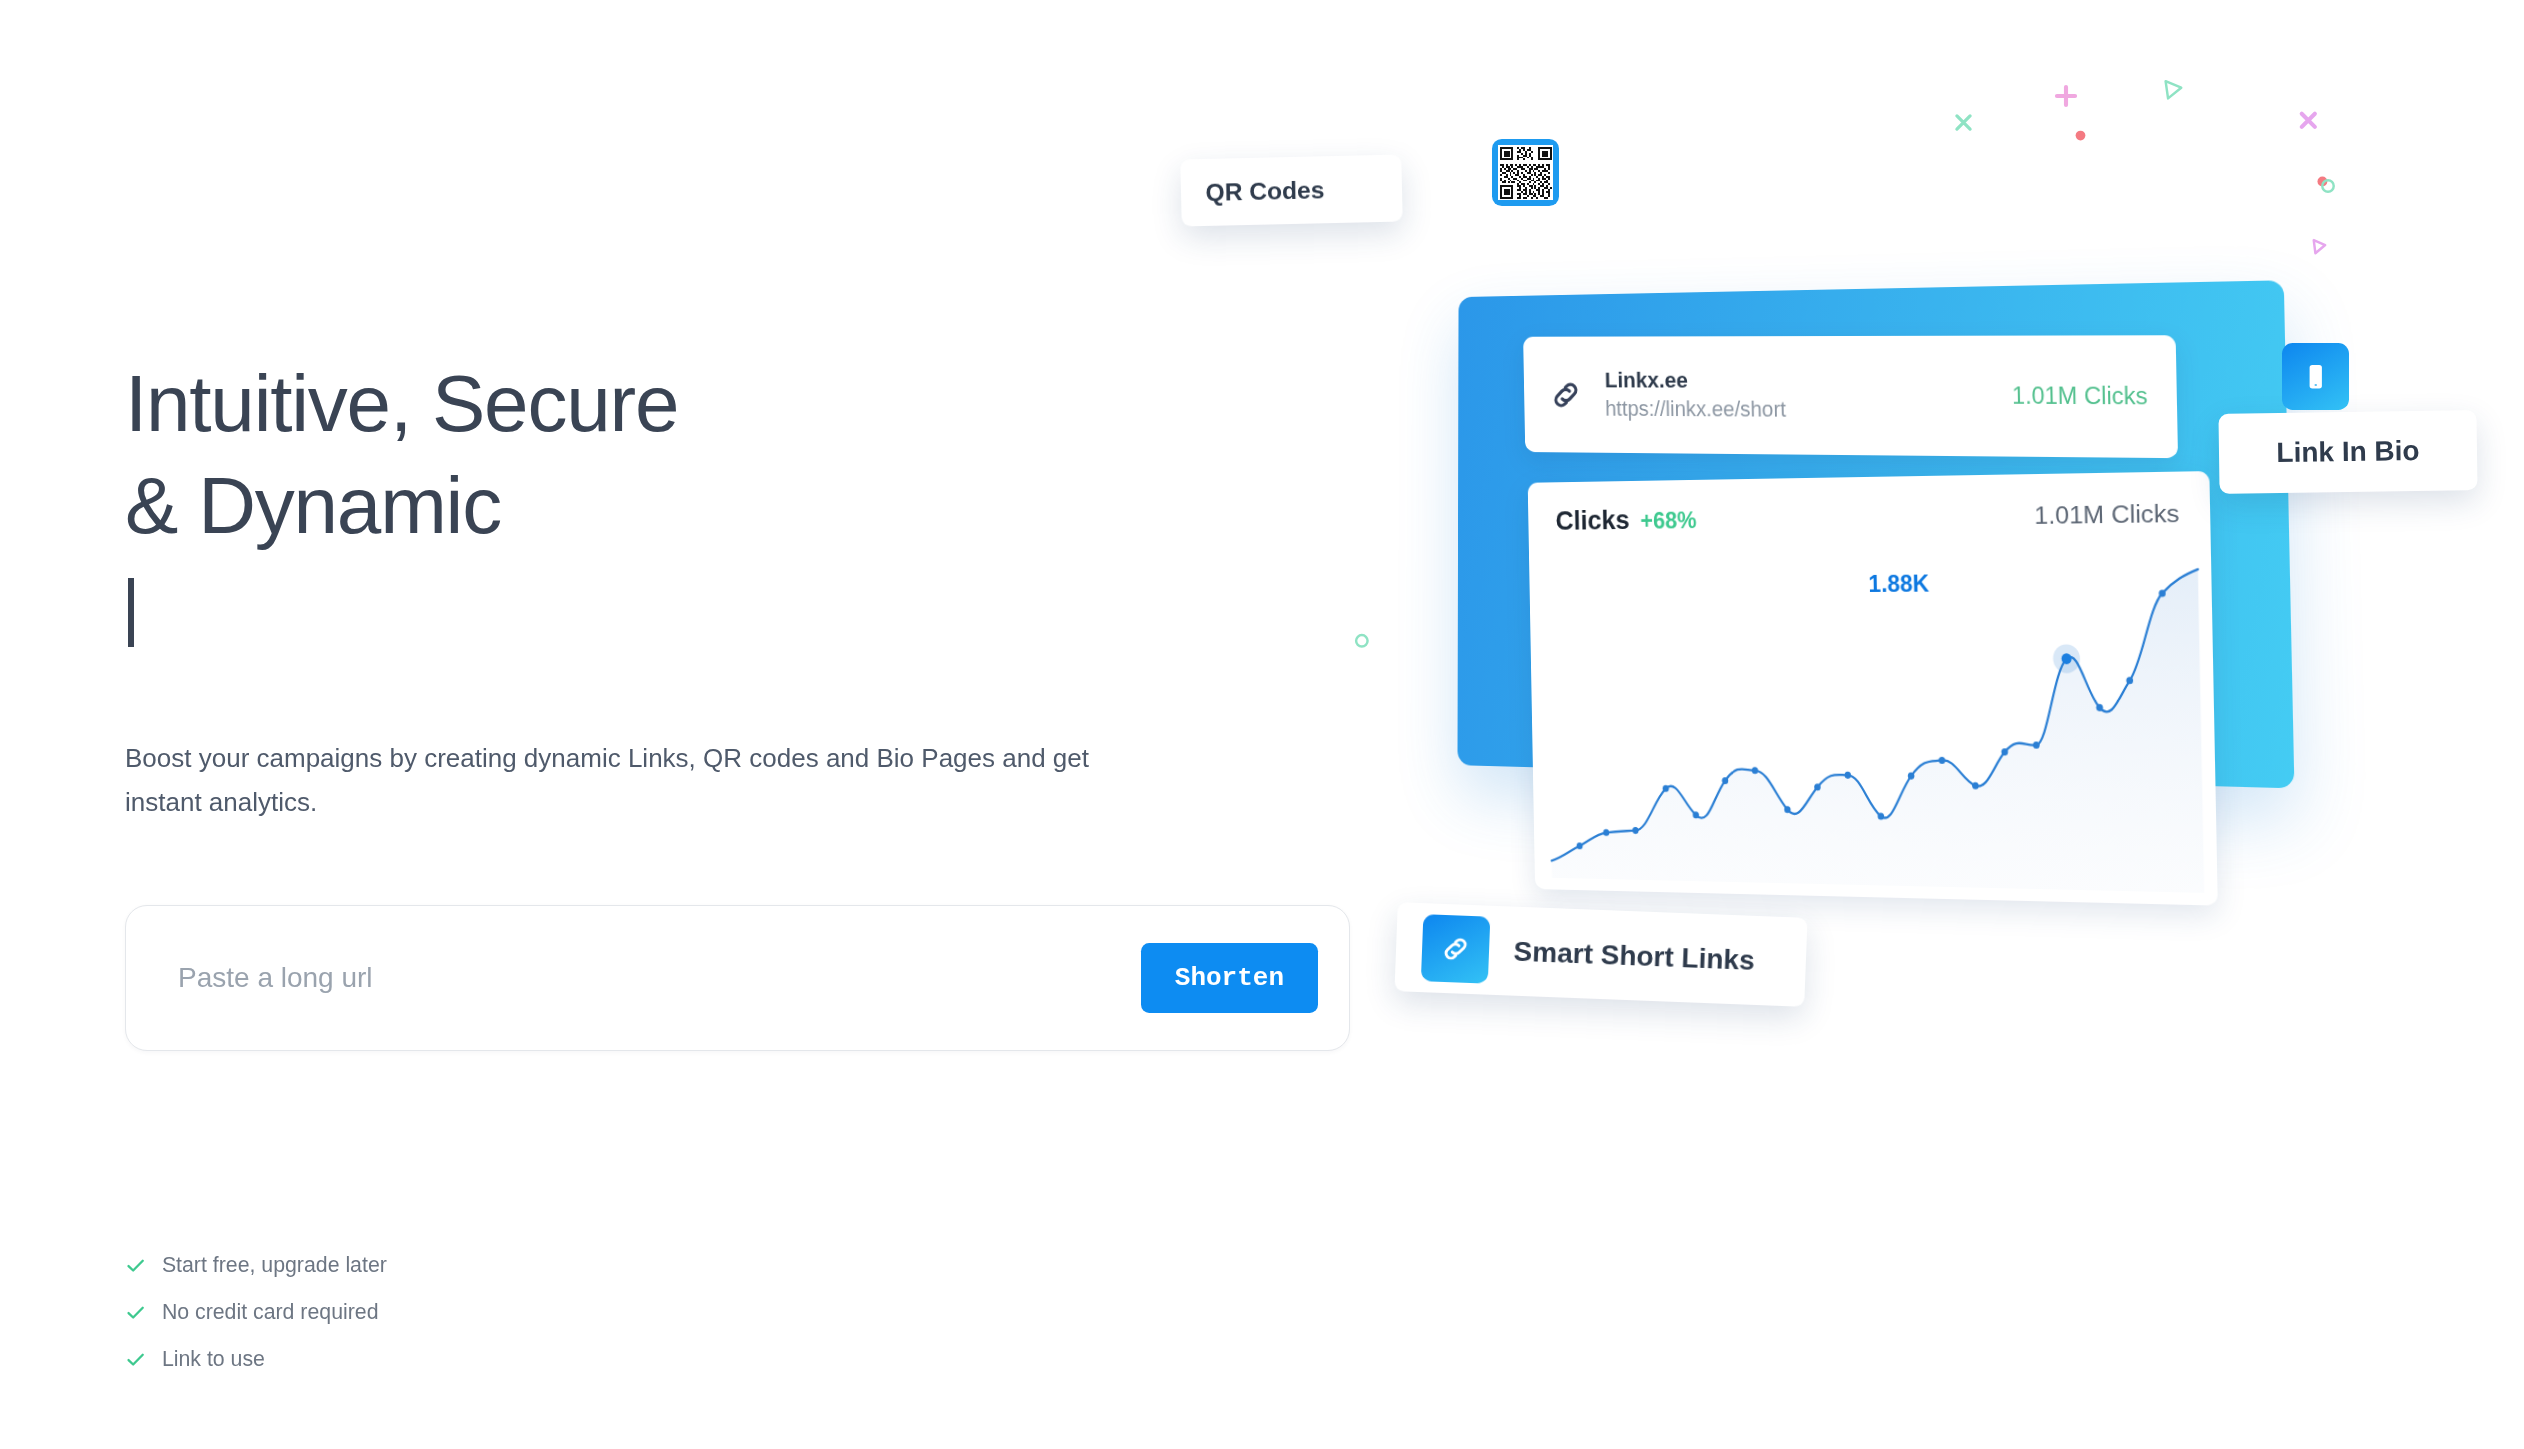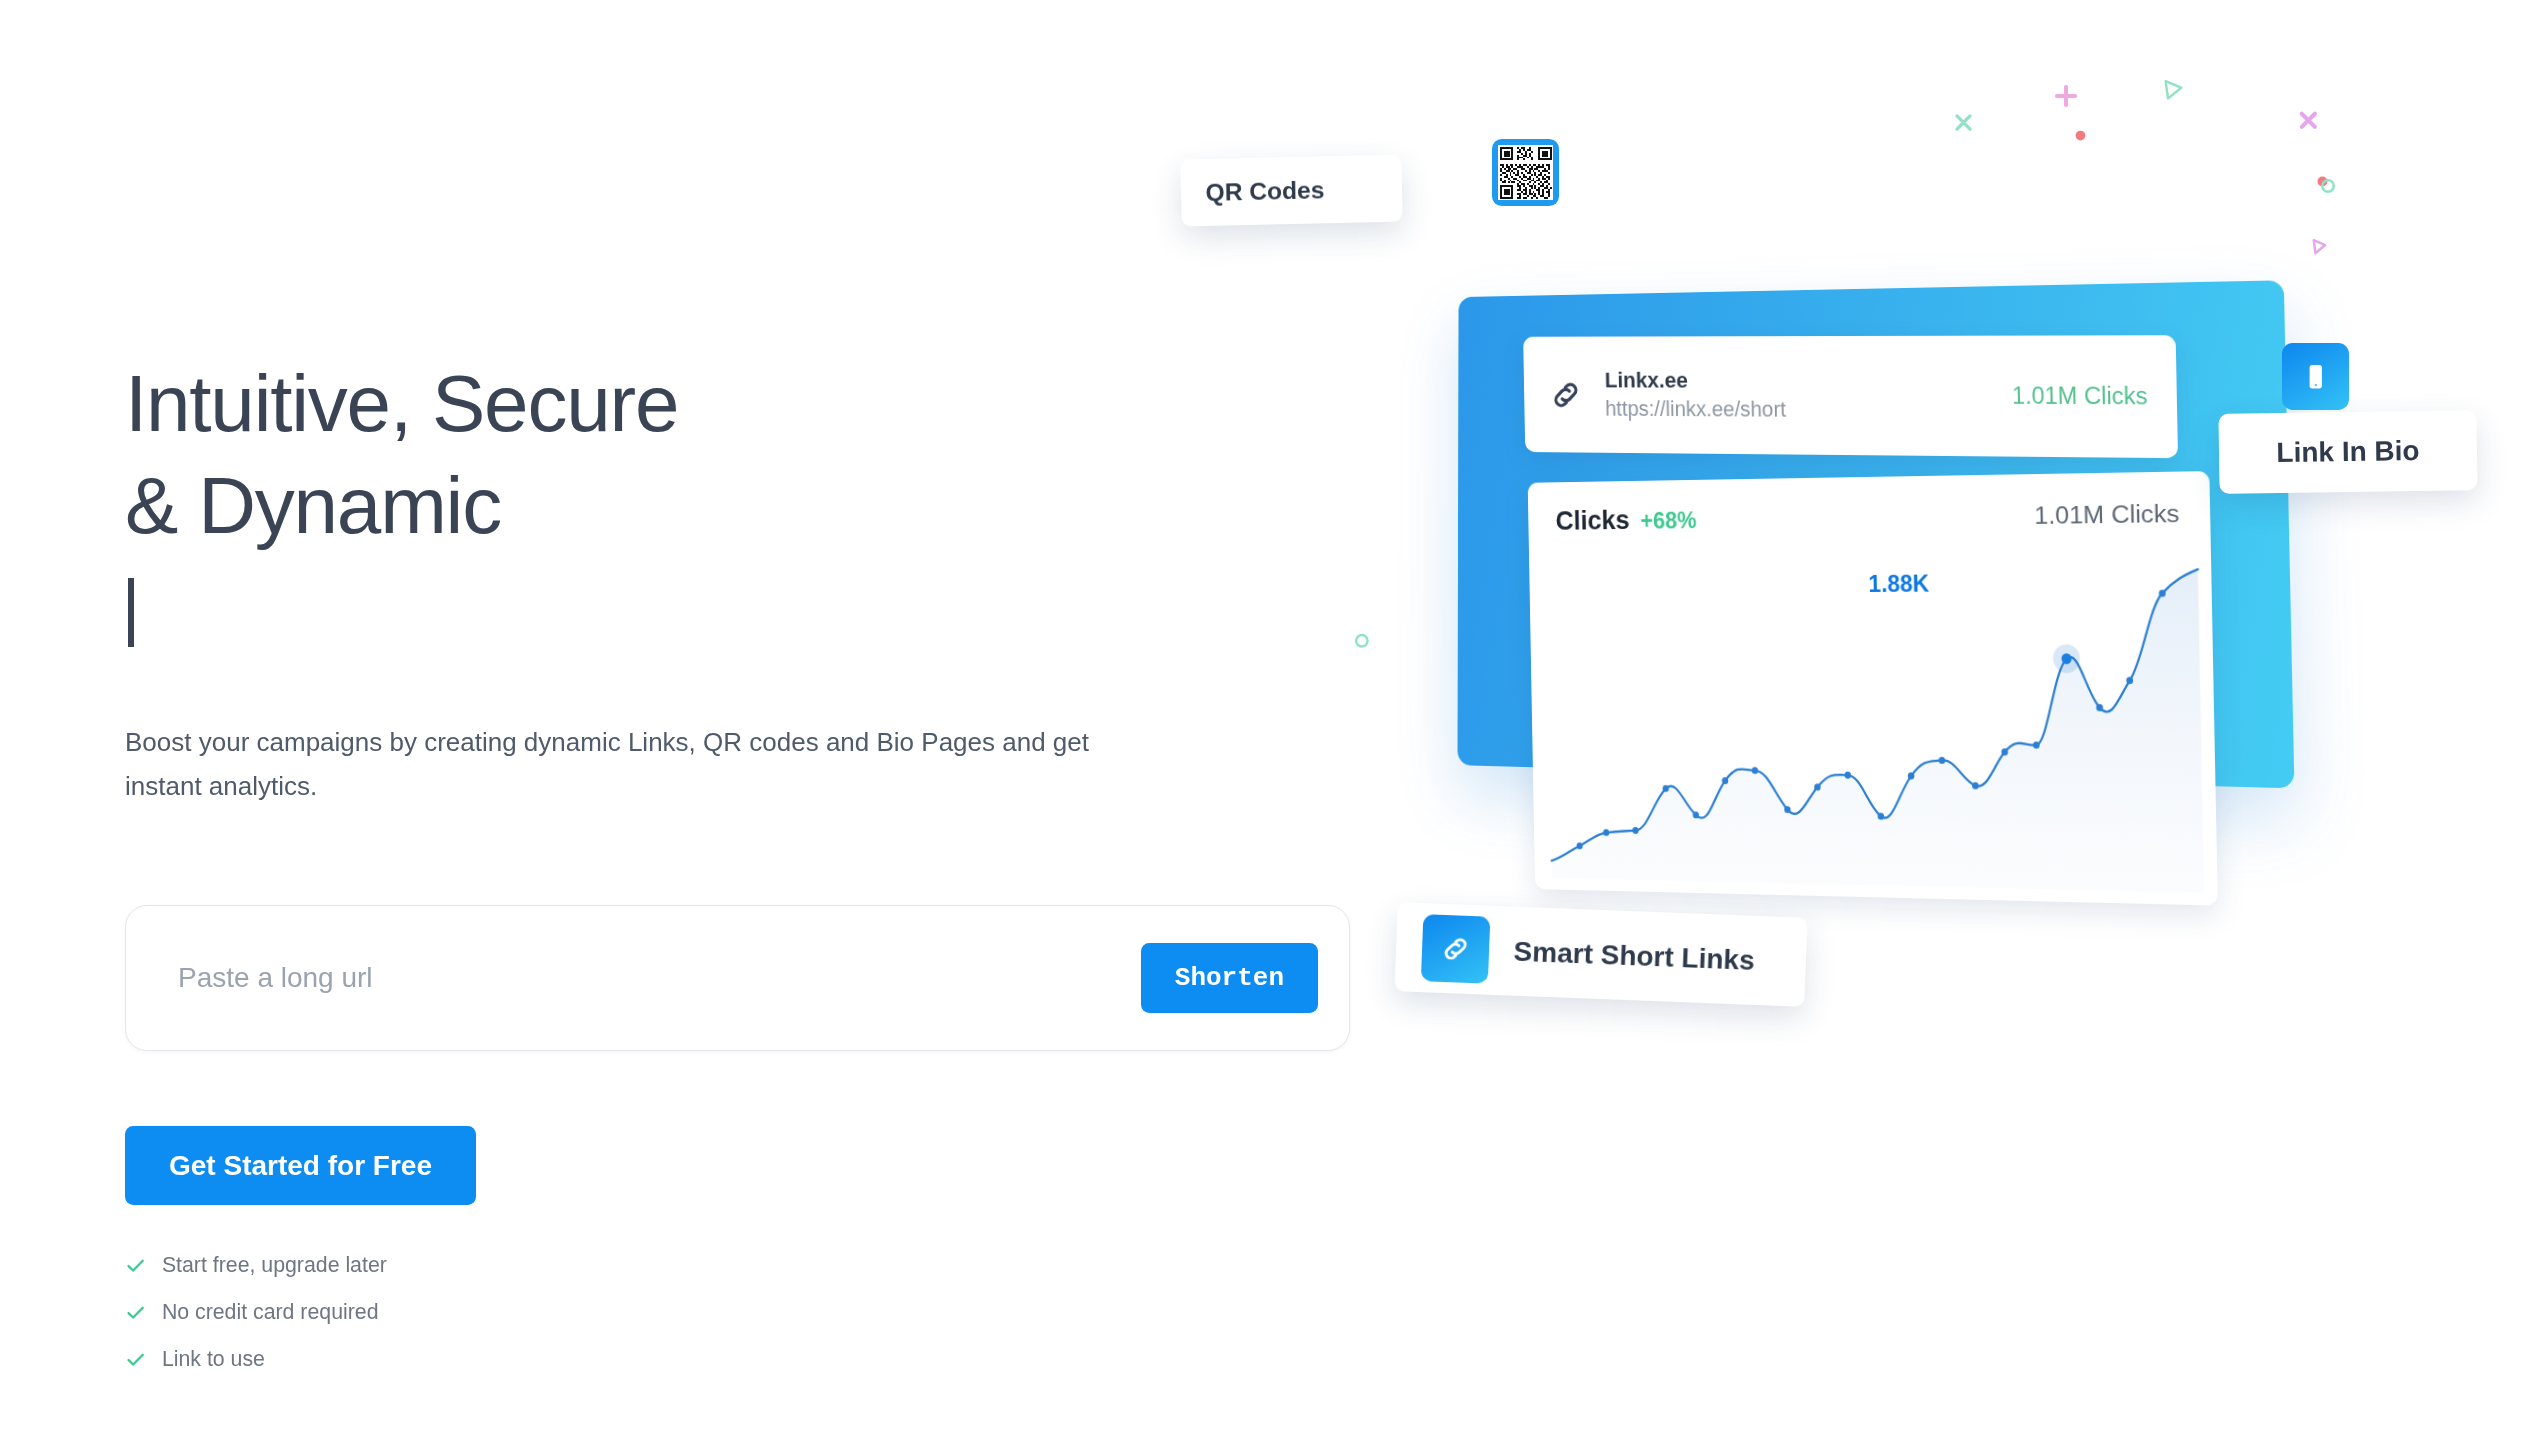--- a/index.html
+++ b/index.html
@@ -43,21 +43,21 @@
   .caret {
     display: inline-block;
     width: 5.7px;
     height: 69px;
     background: #3a4454;
     vertical-align: -11.5px;
     margin-left: 3.3px;
   }
 
   .subhead {
-    margin-top: 61px;
+    margin-top: 77px;
     font-size: 26px;
     line-height: 1.68;
     color: #4f5a6b;
     max-width: 1025px;
   }
 
   
   .url-box {
     position: absolute;
     left: 125px;
@@ -300,21 +300,20 @@
       <span class="line"><span class="caret"></span></span>
     </h1>
     <p class="subhead">Boost your campaigns by creating dynamic Links, QR codes and Bio Pages and get instant analytics.</p>
   </div>
 
   <div class="url-box">
     <input class="url-input" type="text" placeholder="Paste a long url" style="">
     <button class="btn-shorten">Shorten</button>
   </div>
 
-  <button class="btn-cta">Get Started for Free</button>
 
   <ul class="benefits">
     <li class="benefit">
       <svg class="check-icon" viewBox="0 0 24 24" fill="none">
         <path d="M4 12.5L9.2 17.5L20 6.5" stroke="#3ec98f" stroke-width="2.6" stroke-linecap="round" stroke-linejoin="round"></path>
       </svg>
       <span>Start free, upgrade later</span>
     </li>
     <li class="benefit">
       <svg class="check-icon" viewBox="0 0 24 24" fill="none">

